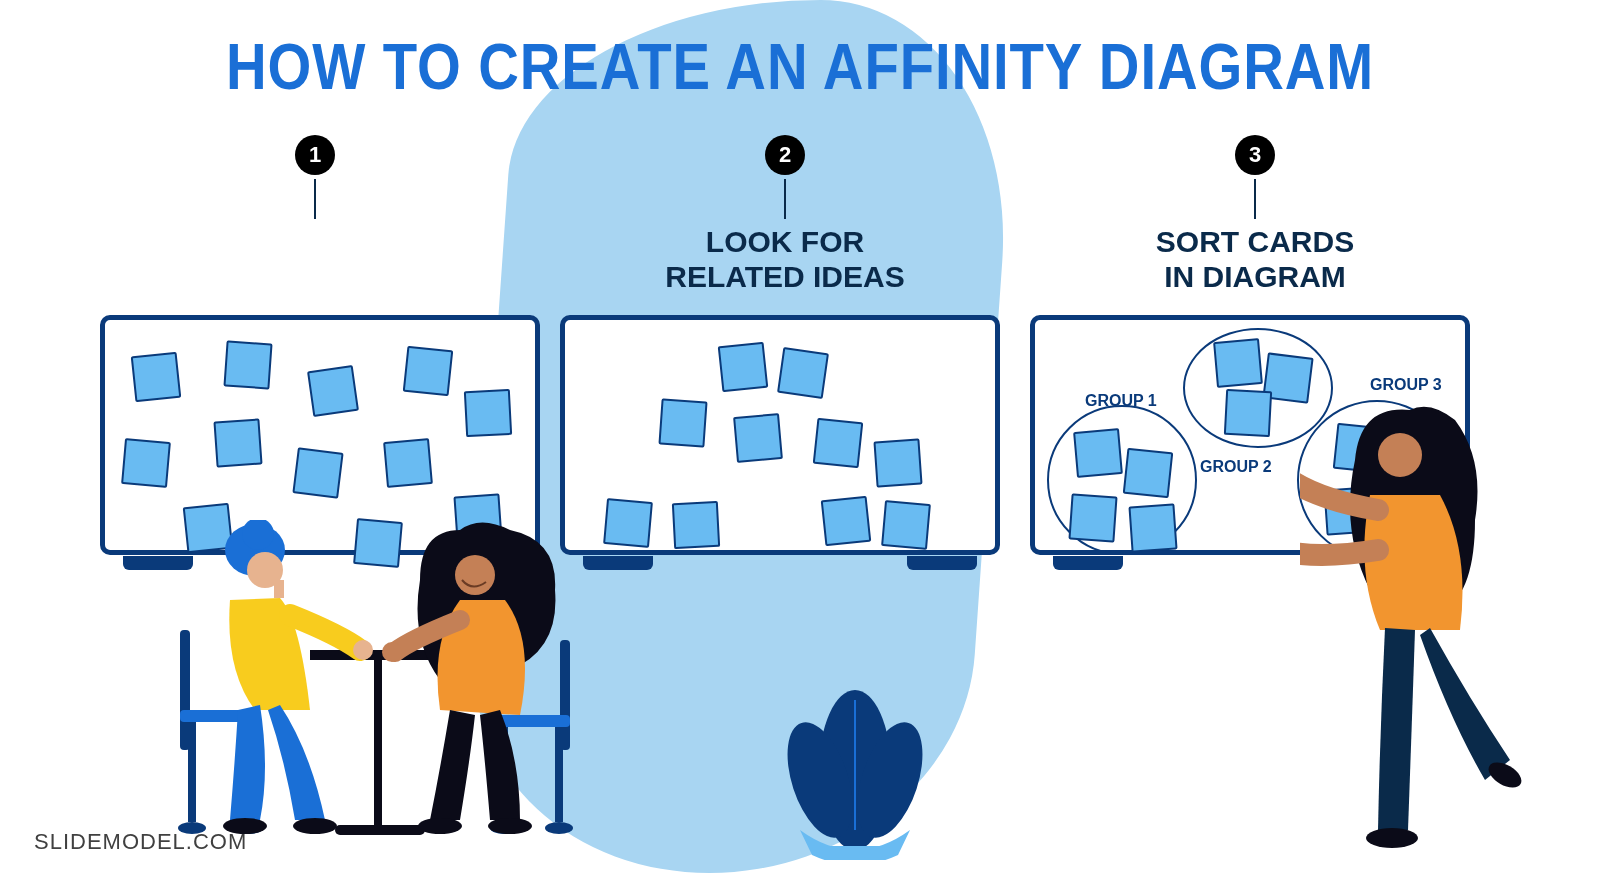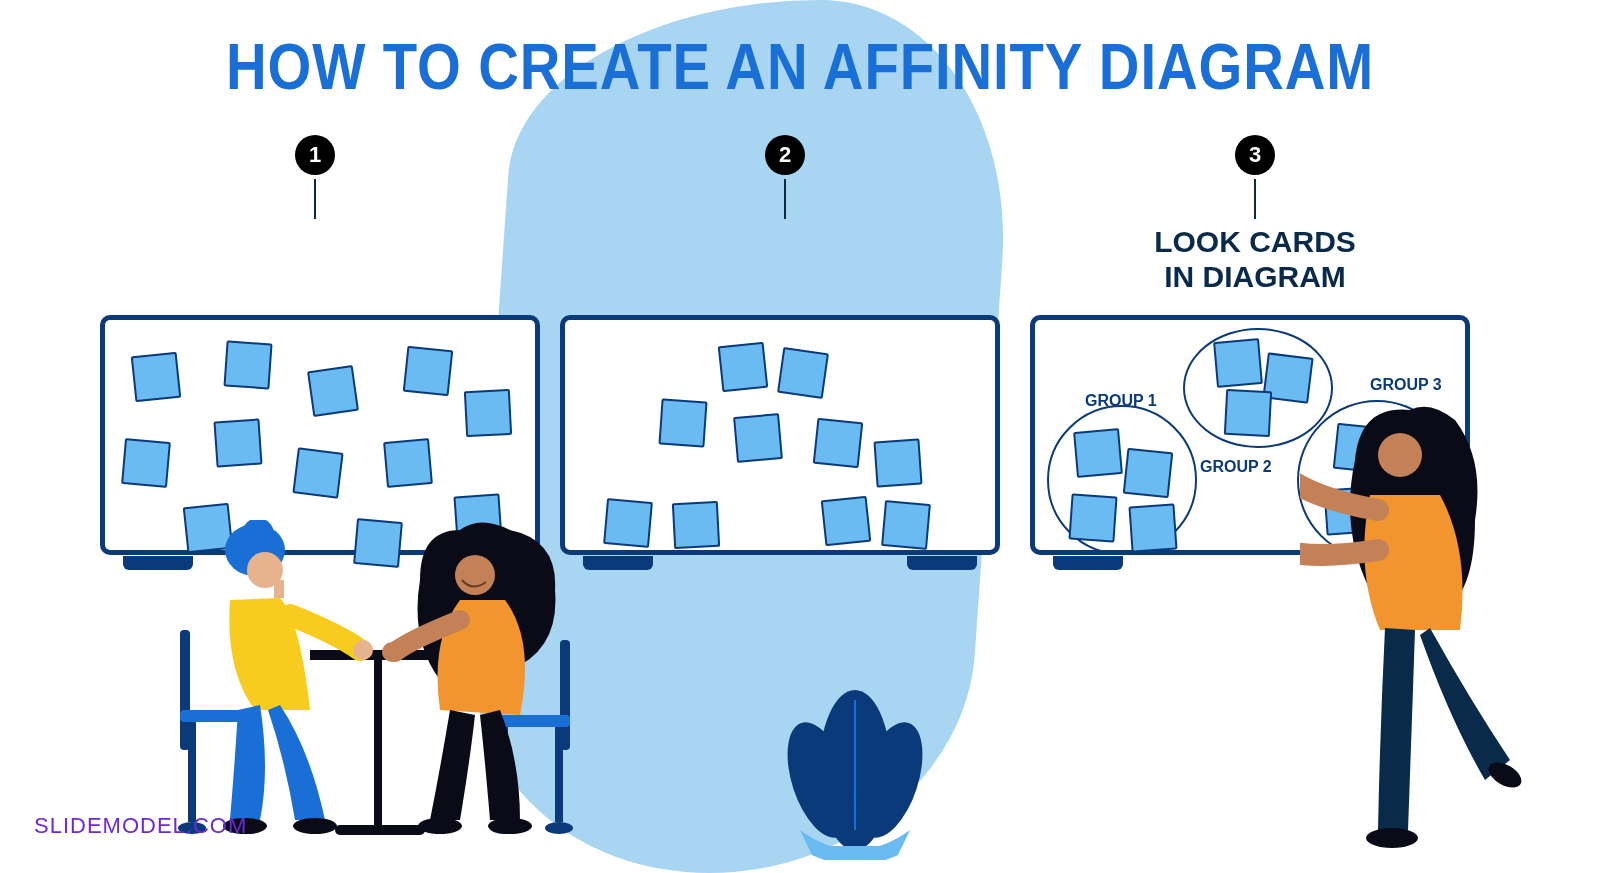--- a/index.html
+++ b/index.html
@@ -62,22 +62,22 @@
   .board::before { left: 18px; }
   .board::after { right: 18px; }
   .card {
     position: absolute; width: 46px; height: 46px;
     background: #69bbf2; border: 2px solid #0a3a7a;
     border-radius: 2px;
   }
   .group-ring { position: absolute; border: 2.5px solid #0a3a7a; border-radius: 50%; }
   .group-label { position: absolute; font-size: 16px; font-weight: 800; color: #0a3a7a; white-space: nowrap; }
   .footer {
-    position: absolute; left: 34px; bottom: 34px;
-    font-size: 22px; font-weight: 500; color: #6d28d9; letter-spacing: 1px;
+    position: absolute; left: 34px; bottom: 18px;
+    font-size: 22px; font-weight: 500; color: #404040; letter-spacing: 1px;
     z-index: 3;
   }
   
   .plant { position: absolute; left: 770px; top: 660px; z-index: 2; }
   
   .scene1 { position: absolute; left: 160px; top: 520px; z-index: 3; }
   .scene3 { position: absolute; left: 1300px; top: 400px; z-index: 3; }
 </style>
 </head>
 <body>
@@ -88,27 +88,31 @@
   <h1 class="title">HOW TO CREATE AN AFFINITY DIAGRAM</h1>
 
   <div class="step s1">
     <div class="badge">1</div>
     <div class="dots"></div>
   </div>
 
   <div class="step s2">
     <div class="badge">2</div>
     <div class="dots"></div>
+    <div class="subtitle">
+      <span>LOOK FOR</span><br>
+      <span>RELATED IDEAS</span>
+    </div>
   </div>
 
   <div class="step s3">
     <div class="badge">3</div>
     <div class="dots"></div>
     <div class="subtitle">
-      <span>LOOK CARDS</span><br>
+      <span>SORT CARDS</span><br>
       <span>IN DIAGRAM</span>
     </div>
   </div>
 
   <div class="board b1">
     <div class="card" style="left:28px; top:34px; transform:rotate(-6deg)"></div>
     <div class="card" style="left:120px; top:22px; transform:rotate(4deg)"></div>
     <div class="card" style="left:205px; top:48px; transform:rotate(-8deg)"></div>
     <div class="card" style="left:300px; top:28px; transform:rotate(6deg)"></div>
     <div class="card" style="left:360px; top:70px; transform:rotate(-3deg)"></div>

